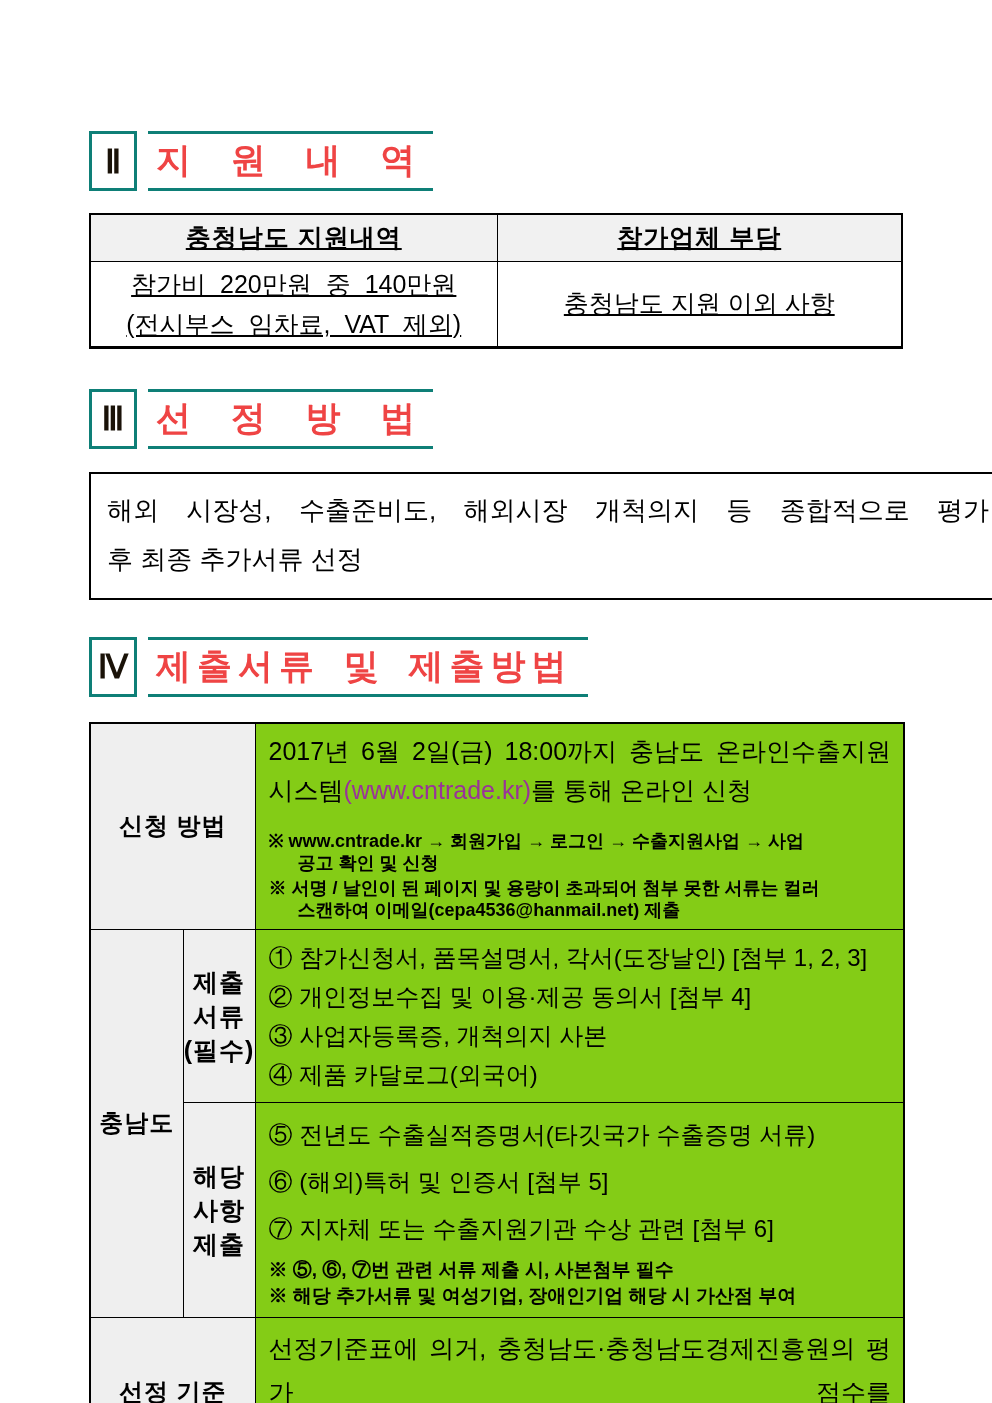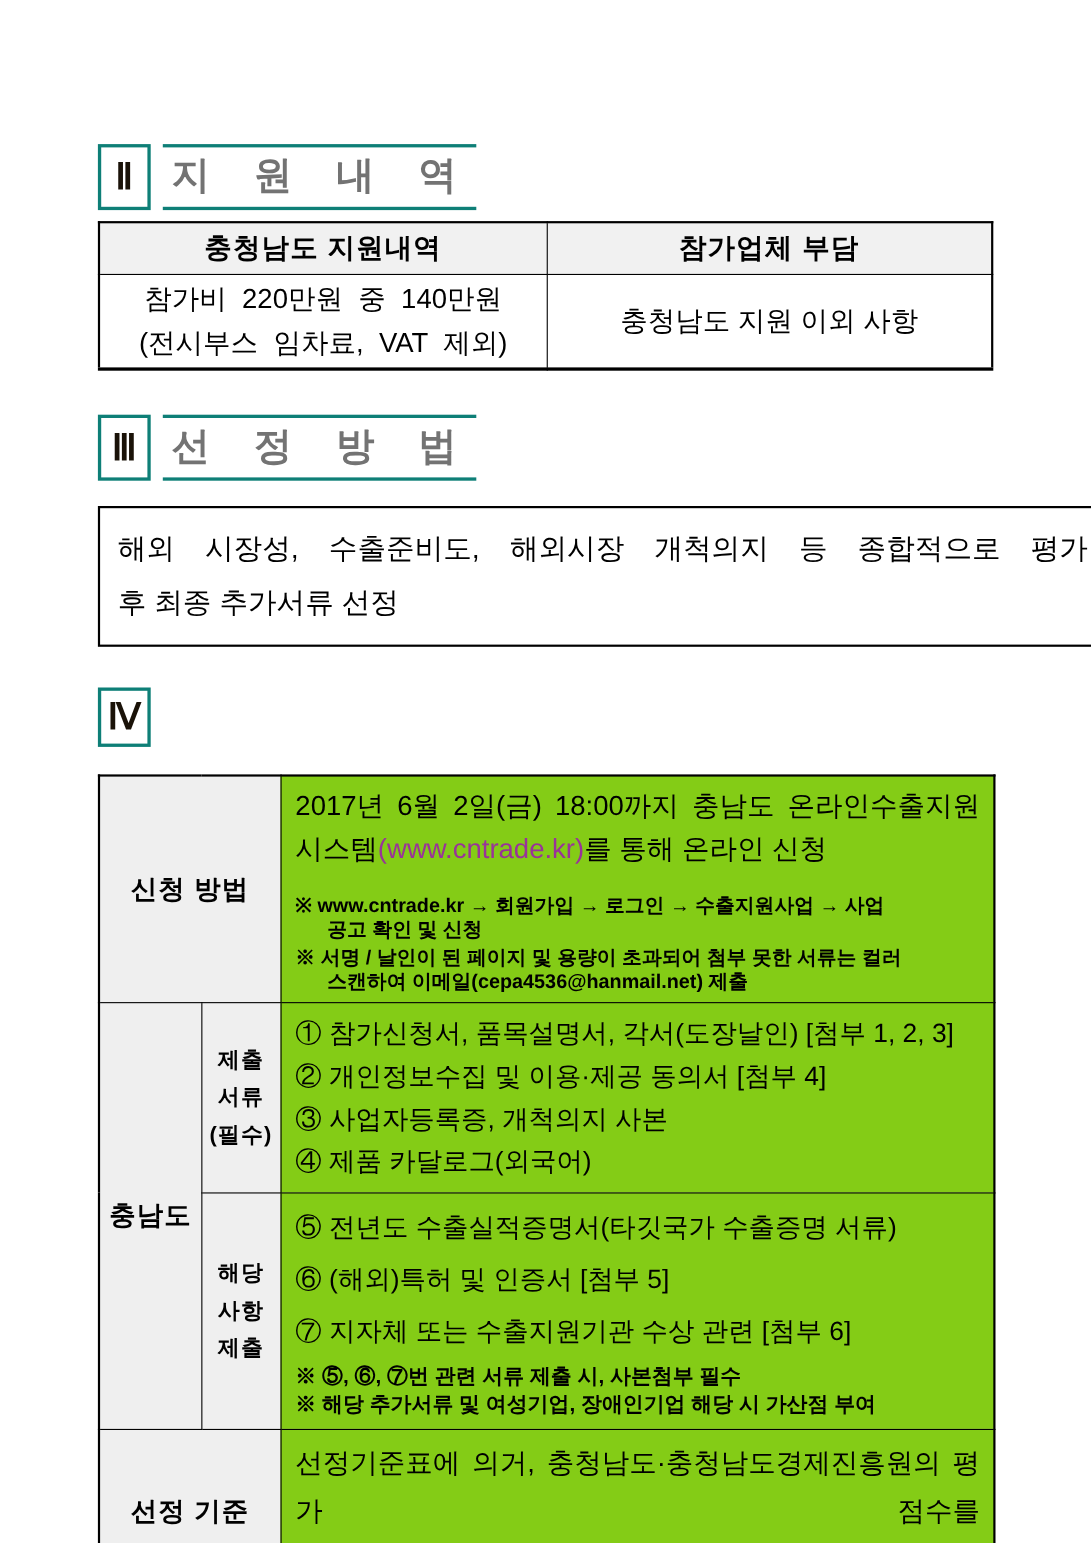--- a/index.html
+++ b/index.html
@@ -7,43 +7,43 @@
   body { font-family:"Liberation Sans", sans-serif; color:#000; }
   .page { position:relative; width:992px; height:1403px; background:#ffffff; overflow:hidden; }
   .content { margin-left:89px; width:816px; }
 
   
   .section-head { display:flex; align-items:stretch; gap:11px; }
   .sec2 { padding-top:131px; }
   .roman-box { width:48px; min-height:54px; border:3px solid #0e7f77; display:flex; align-items:center; justify-content:center;
                font-family:"Liberation Serif", serif; font-size:33px; font-weight:bold; color:#1a1208; background:#fff; }
   .sec-title { border-top:3px solid #0e7f77; border-bottom:3px solid #0e7f77; font-size:35px; font-weight:bold;
-               padding:5px 16px 7px 8px; letter-spacing:2px; align-self:flex-start; line-height:1.2; color:#737373; }
+               padding:5px 16px 7px 8px; letter-spacing:2px; align-self:flex-start; line-height:1.2; color:#ef4444; }
   .spread .sec-title { word-spacing:26px; }
   .sec4 .sec-title { letter-spacing:6px; word-spacing:8px; }
 
   
   table { border-collapse:collapse; }
-  .t1 { margin-top:10px; width:814px; border:2.5px solid #000; border-bottom-width:3.5px; table-layout:fixed; }
+  .t1 { margin-top:22px; width:814px; border:2.5px solid #000; border-bottom-width:3.5px; table-layout:fixed;text-decoration:underline; }
   .t1 th, .t1 td { border:1.5px solid #000; text-align:center; vertical-align:middle; }
   .t1 th { height:47px; background:#f1f1f1; font-size:25px; font-weight:bold; letter-spacing:1px; }
   .t1 th:first-child { width:407px; }
   .t1 td { height:86px; font-size:25px; background:#fff; }
   .t1 .two-line div { line-height:40px; word-spacing:7px; }
 
   
   .sel-box { margin-top:23px; width:910px; border:2.5px solid #000; padding:12px 8px 14px 16px;
              font-size:26px; line-height:49px; background:#fff; }
   .jlast { text-align:justify; text-align-last:justify; }
 
   
   .t2 { margin-top:25px; width:814px; border:2.5px solid #000; border-bottom-width:3.5px; table-layout:fixed; }
   .t2 td { border:1.5px solid #000; vertical-align:middle; }
   .t2 .lbl { background:#efefef; text-align:center; font-weight:bold; font-size:24px; letter-spacing:1px; }
-  .t2 .sub-lbl { line-height:34px; font-size:20px; }
+  .t2 .sub-lbl { line-height:34px; font-size:25px; }
   .t2 .cell { background:#84cc16; padding:8px 12px 8px 13px; }
   .row-apply { height:168px; }
   .row-req   { height:165px; }
   .row-cond  { height:170px; }
   .row-crit  { height:106px; }
 
   .apply-line { font-size:25px; line-height:39px; }
   .url { color:#993399; }
   .note-block { margin-top:20px; }
   .note { font-size:18px; font-weight:bold; line-height:22px; padding-left:29px; text-indent:-29px; margin-top:3px; }
@@ -92,20 +92,21 @@
 
     <div class="sel-box">
       <div class="jlast">해외 시장성, 수출준비도, 해외시장 개척의지 등 종합적으로 평가</div>
       <div>후 최종 추가서류 선정</div>
     </div>
 
     <div class="section-head sec4" style="padding-top:37px;">
       <div class="roman-box">
         <span>Ⅳ</span>
       </div>
+      <div class="sec-title">제출서류 및 제출방법</div>
     </div>
 
     <table class="t2">
       <colgroup>
           <col style="width:93px">
           <col style="width:72px">
           <col style="width:649px">
         </colgroup>
 
       <tbody>

